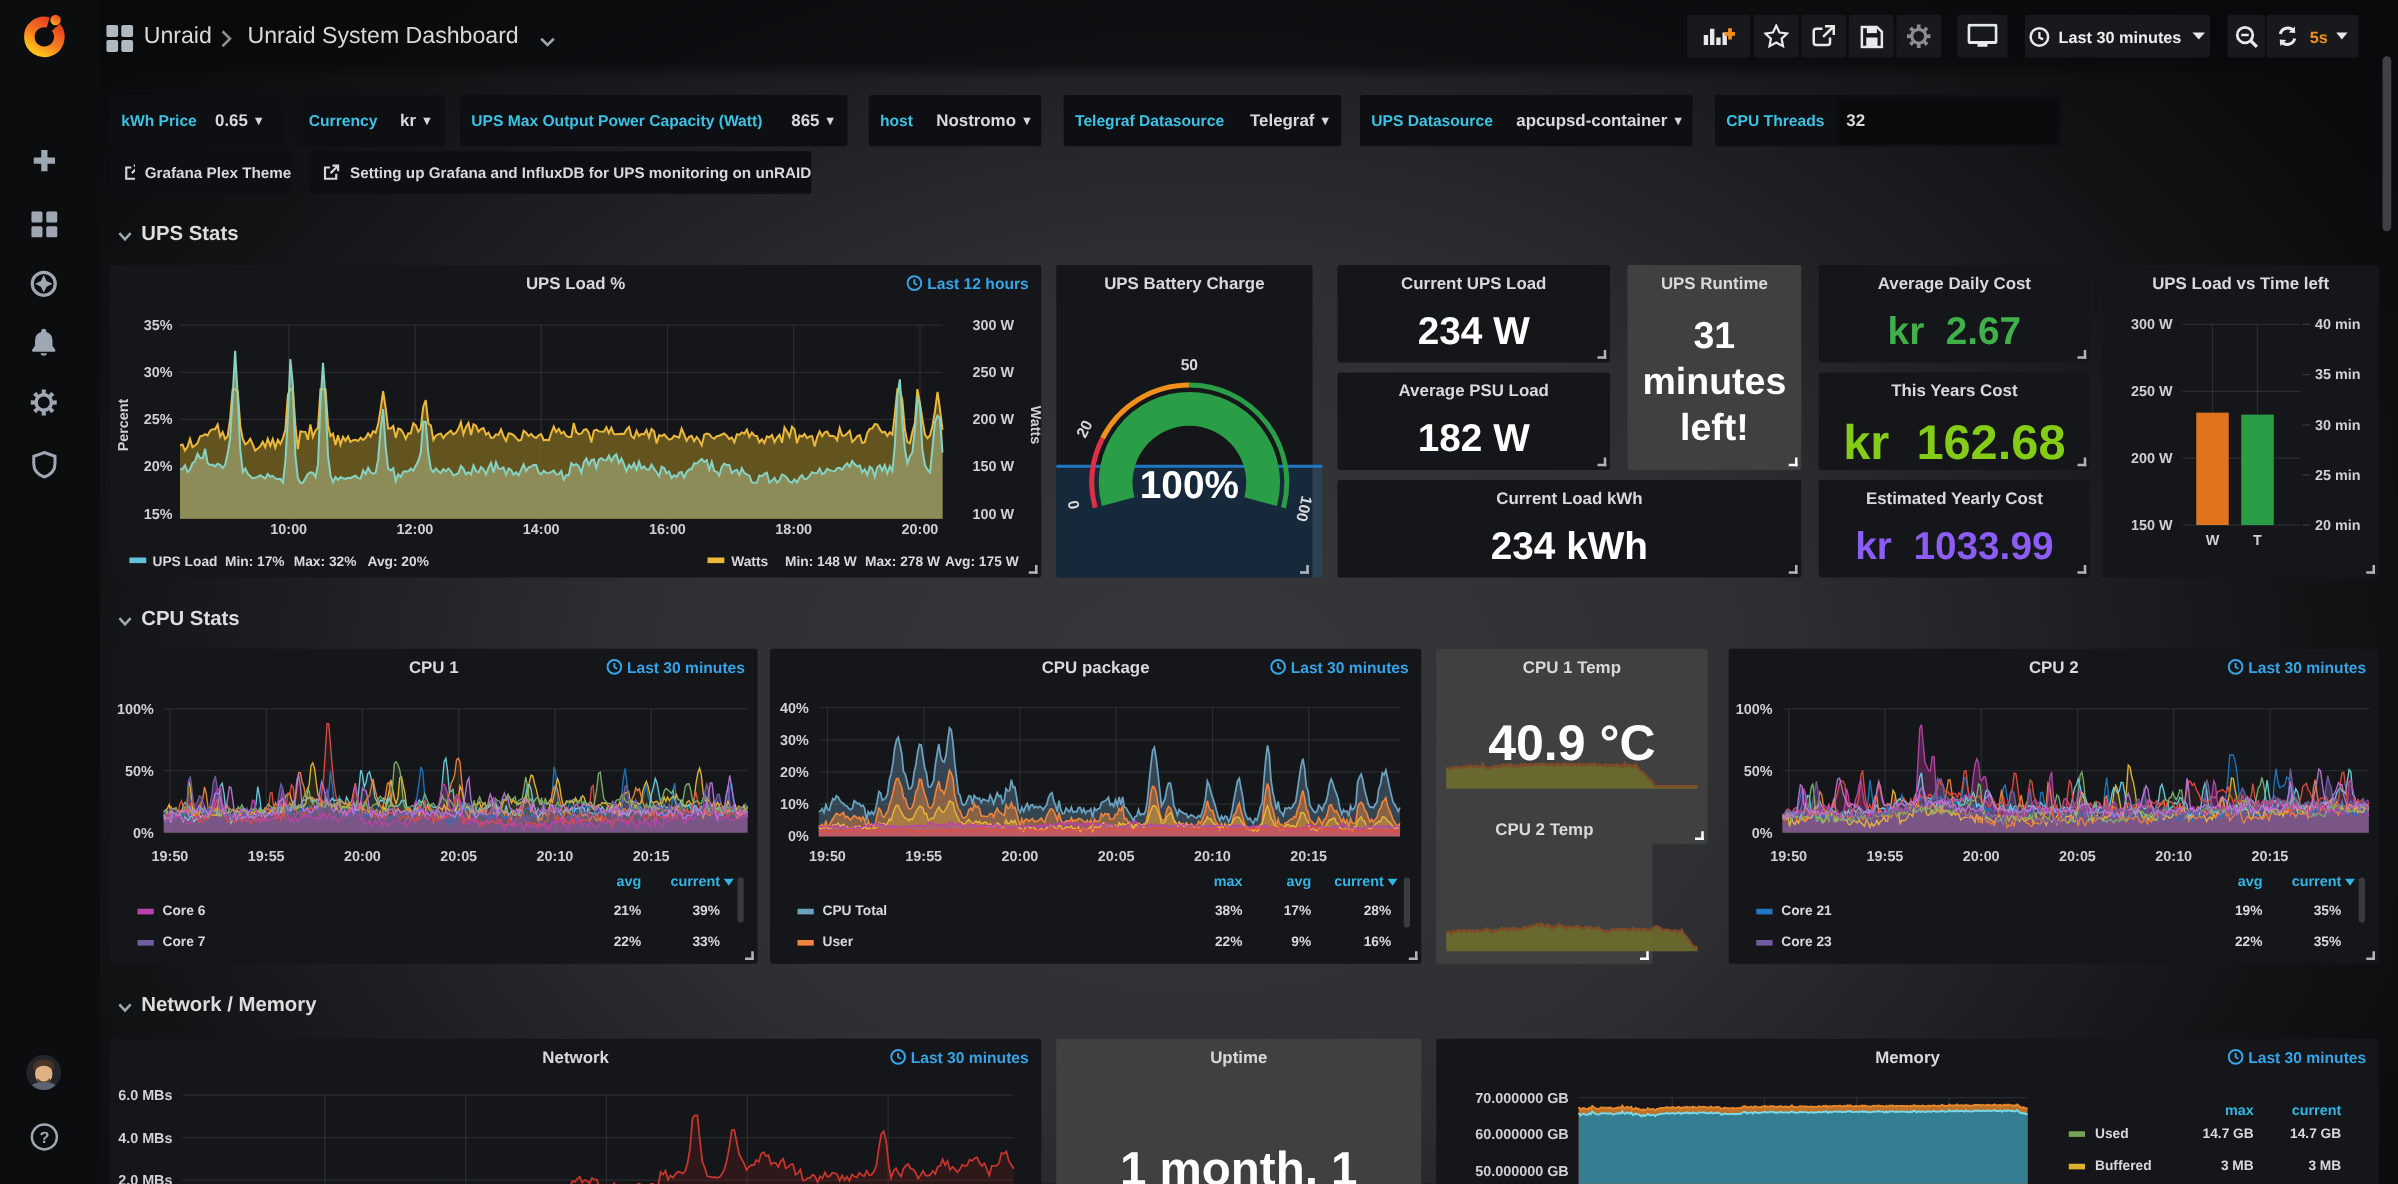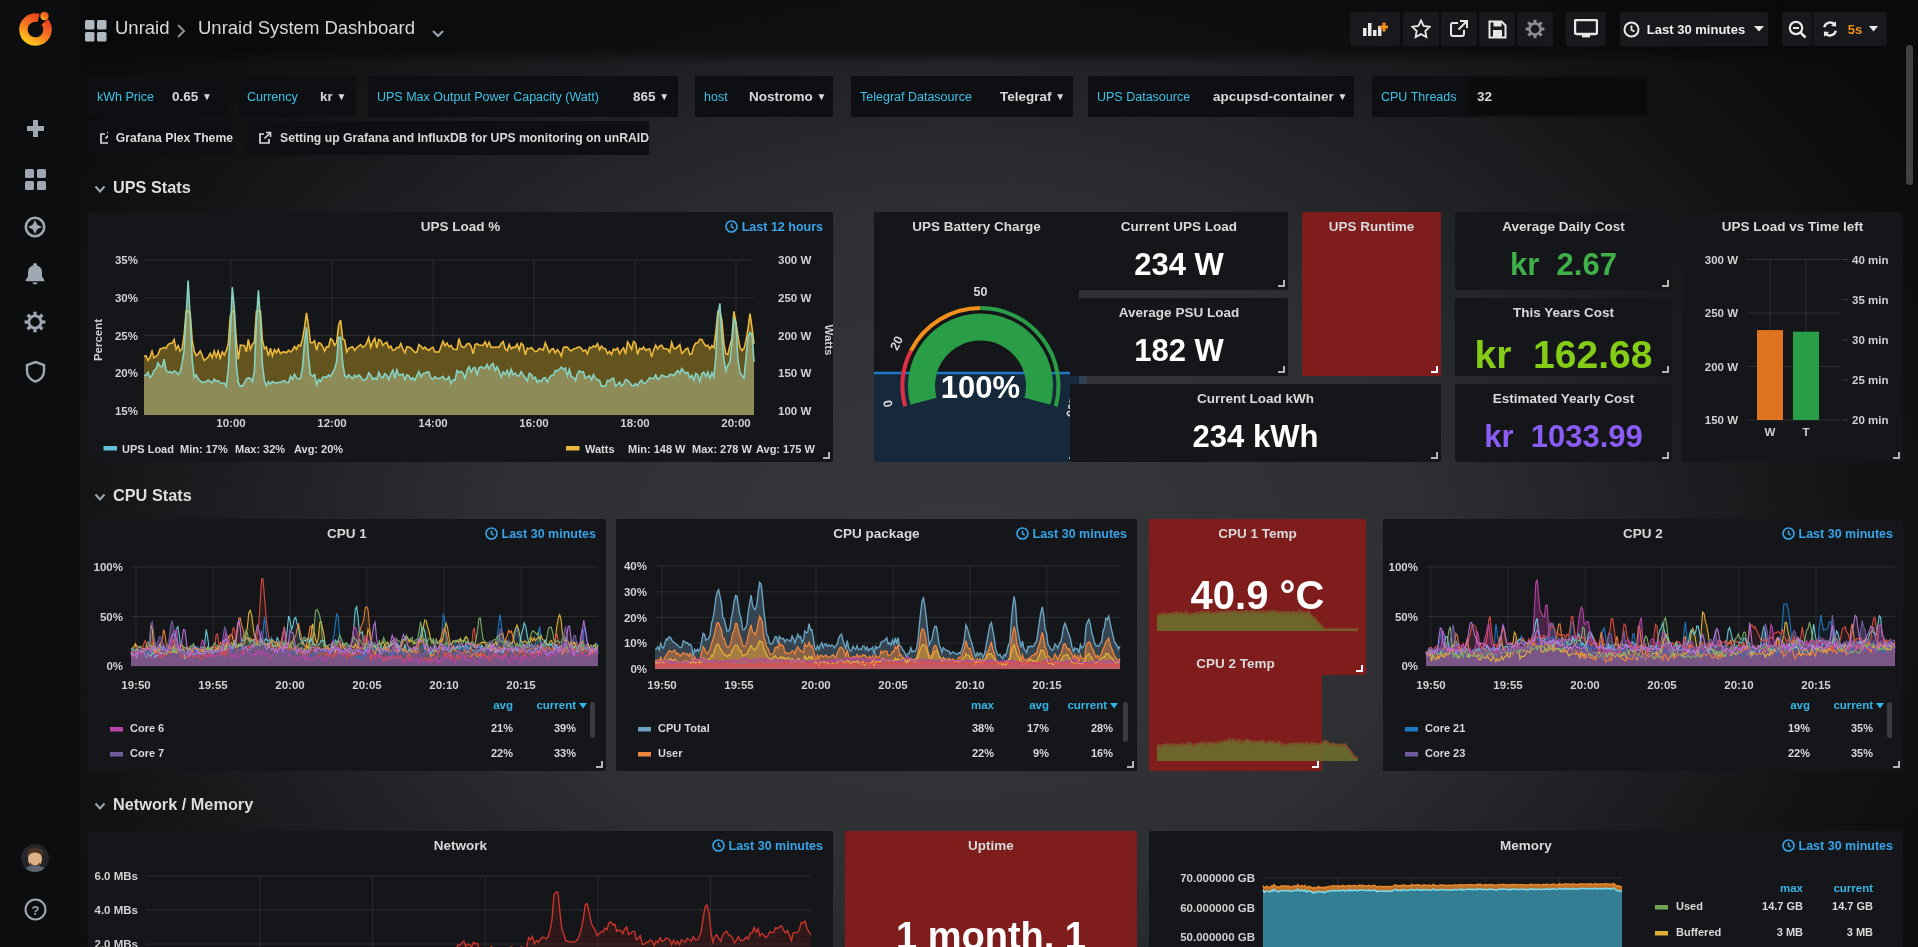--- a/index.html
+++ b/index.html
@@ -1,26 +1,26 @@
 <!DOCTYPE html>
 <html><head><meta charset="utf-8"><style>
 *{margin:0;padding:0;box-sizing:border-box}
 html,body{width:1918px;height:947px;overflow:hidden;background:#0b0c0e;font-family:"Liberation Sans",sans-serif;}
 #bg{position:absolute;left:0;top:0;width:1918px;height:947px;
  background:radial-gradient(1100px 820px at 960px 555px,#37383b 0%,#333437 18%,#2e2f32 42%,#202124 62%,#121315 82%,#0a0b0c 100%);}
 .p{position:absolute;background:#141619;border-radius:2px;}
 .pt{position:absolute;left:0;right:0;top:7px;text-align:center;font-size:13.5px;font-weight:700;color:#d8d9da;}
 .tl{position:absolute;top:8px;font-size:12.5px;font-weight:700;color:#38a4e8;}
 .corner{position:absolute;right:3px;bottom:3px;width:7px;height:7px;border-right:2px solid #cfd0d2;border-bottom:2px solid #cfd0d2;opacity:.85}
-.gp{background:#7f1d1d;text-decoration:underline;}
+.gp{background:#404040;text-decoration:underline;}
 .gp .corner{border-color:#fff;opacity:1}
 .bigv{position:absolute;left:0;right:0;text-align:center;font-weight:700;color:#fff;}
 .rowhdr{position:absolute;color:#dcddde;font-size:16.3px;font-weight:700;}
 .chev{position:absolute;width:12px;height:9px;}
-.vlabel{color:#3dc2e5;font-weight:400;font-size:12.5px;white-space:nowrap;}
+.vlabel{color:#3dc2e5;font-weight:700;font-size:12.5px;white-space:nowrap;}
 .vval{color:#d8d9da;font-weight:700;font-size:13.5px;white-space:nowrap;}
 .vbox{position:absolute;background:#0e0f12;border-radius:2px;height:41px;display:flex;align-items:center;}
 .lbox{position:absolute;background:#0e0f12;border-radius:2px;height:34px;display:flex;align-items:center;color:#d8d9da;font-weight:700;font-size:12.2px;white-space:nowrap;}
 .navbtn{position:absolute;top:12px;background:#18191c;border-radius:2px;display:flex;align-items:center;justify-content:center;height:34px;white-space:nowrap;}
 text{font-family:"Liberation Sans",sans-serif;}
 .axis{font-size:11.5px;font-weight:700;fill:#d0d1d3;}
 .leg{font-size:11px;font-weight:700;fill:#d8d9da;}
 .legh{font-size:11.5px;font-weight:700;fill:#33b5e5;}
 </style></head><body>
 <div id="bg"></div>
@@ -262,21 +262,21 @@
       <text class="leg" x="147" y="241">Max: 32%</text>
       <text class="leg" x="206" y="241">Avg: 20%</text>
       <rect x="478" y="234" width="13.5" height="4.5" fill="#ecb93c"></rect>
       <text class="leg" x="497" y="241">Watts</text>
       <text class="leg" x="540" y="241">Min: 148 W</text>
       <text class="leg" x="604" y="241">Max: 278 W</text>
       <text class="leg" x="668" y="241">Avg: 175 W</text>
     </svg>
     <div class="corner"></div>
   </div>
-<div class="p " style="left:874px;top:212px;width:205px;height:250px">
+<div class="p " style="left:845px;top:212px;width:205px;height:250px">
     <div class="pt">UPS Battery Charge</div>
     <svg style="position:absolute;left:0;top:0" width="213" height="250" viewBox="0 0 213 250">
       <rect x="0" y="161" width="213" height="89" fill="rgba(31,118,193,0.20)"></rect>
       <line x1="0" y1="161" x2="213" y2="161" stroke="#1f78c1" stroke-width="2.4"></line>
       <path d="M49.5,189.3 A59.0,59.0 0 1 1 163.5,189.3" stroke="#2a9d47" stroke-width="27" fill="none"></path>
       <path d="M31.2,194.2 A78.0,78.0 0 0 1 37.0,138.6" stroke="#e02f44" stroke-width="4" fill="none"></path>
       <path d="M37.0,138.6 A78.0,78.0 0 0 1 106.5,96.0" stroke="#f2901d" stroke-width="4" fill="none"></path>
       <path d="M106.5,96.0 A78.0,78.0 0 0 1 181.8,194.2" stroke="#2a9d47" stroke-width="4" fill="none"></path>
       <text transform="translate(18.1,190.9) rotate(-101)" text-anchor="middle" font-size="12.5" font-weight="700" fill="#d8d9da">0</text>
       <text transform="translate(26.3,133.1) rotate(-63)" text-anchor="middle" font-size="12.5" font-weight="700" fill="#d8d9da">20</text>
@@ -311,20 +311,21 @@
     <div class="bigv" style="top:35px;font-size:39px;color:#84cc16">kr&nbsp;&nbsp;162.68</div>
     <div class="corner"></div>
   </div>
 <div class="p " style="left:1455px;top:384px;width:217px;height:78px">
     <div class="pt">Estimated Yearly Cost</div>
     <div class="bigv" style="top:35px;font-size:31px;color:#8b5cf6">kr&nbsp;&nbsp;1033.99</div>
     <div class="corner"></div>
   </div>
 <div class="p gp" style="left:1302px;top:212px;width:139px;height:164px">
     <div class="pt">UPS Runtime</div>
+    <div class="bigv" style="top:38px;font-size:30px;line-height:37px">31<br>minutes<br>left!</div>
     <div class="corner"></div>
   </div>
 <div class="p " style="left:1682px;top:212px;width:221px;height:250px">
     <div class="pt">UPS Load vs Time left</div>
     <svg style="position:absolute;left:0;top:0" width="221" height="250" viewBox="0 0 221 250">
       <line x1="64" y1="47.5" x2="158" y2="47.5" stroke="rgba(255,255,255,0.10)"></line>
       <text class="axis" x="56" y="51.5" text-anchor="end">300 W</text>
       <line x1="64" y1="101.0" x2="158" y2="101.0" stroke="rgba(255,255,255,0.10)"></line>
       <text class="axis" x="56" y="105.0" text-anchor="end">250 W</text>
       <line x1="64" y1="154.5" x2="158" y2="154.5" stroke="rgba(255,255,255,0.10)"></line>

